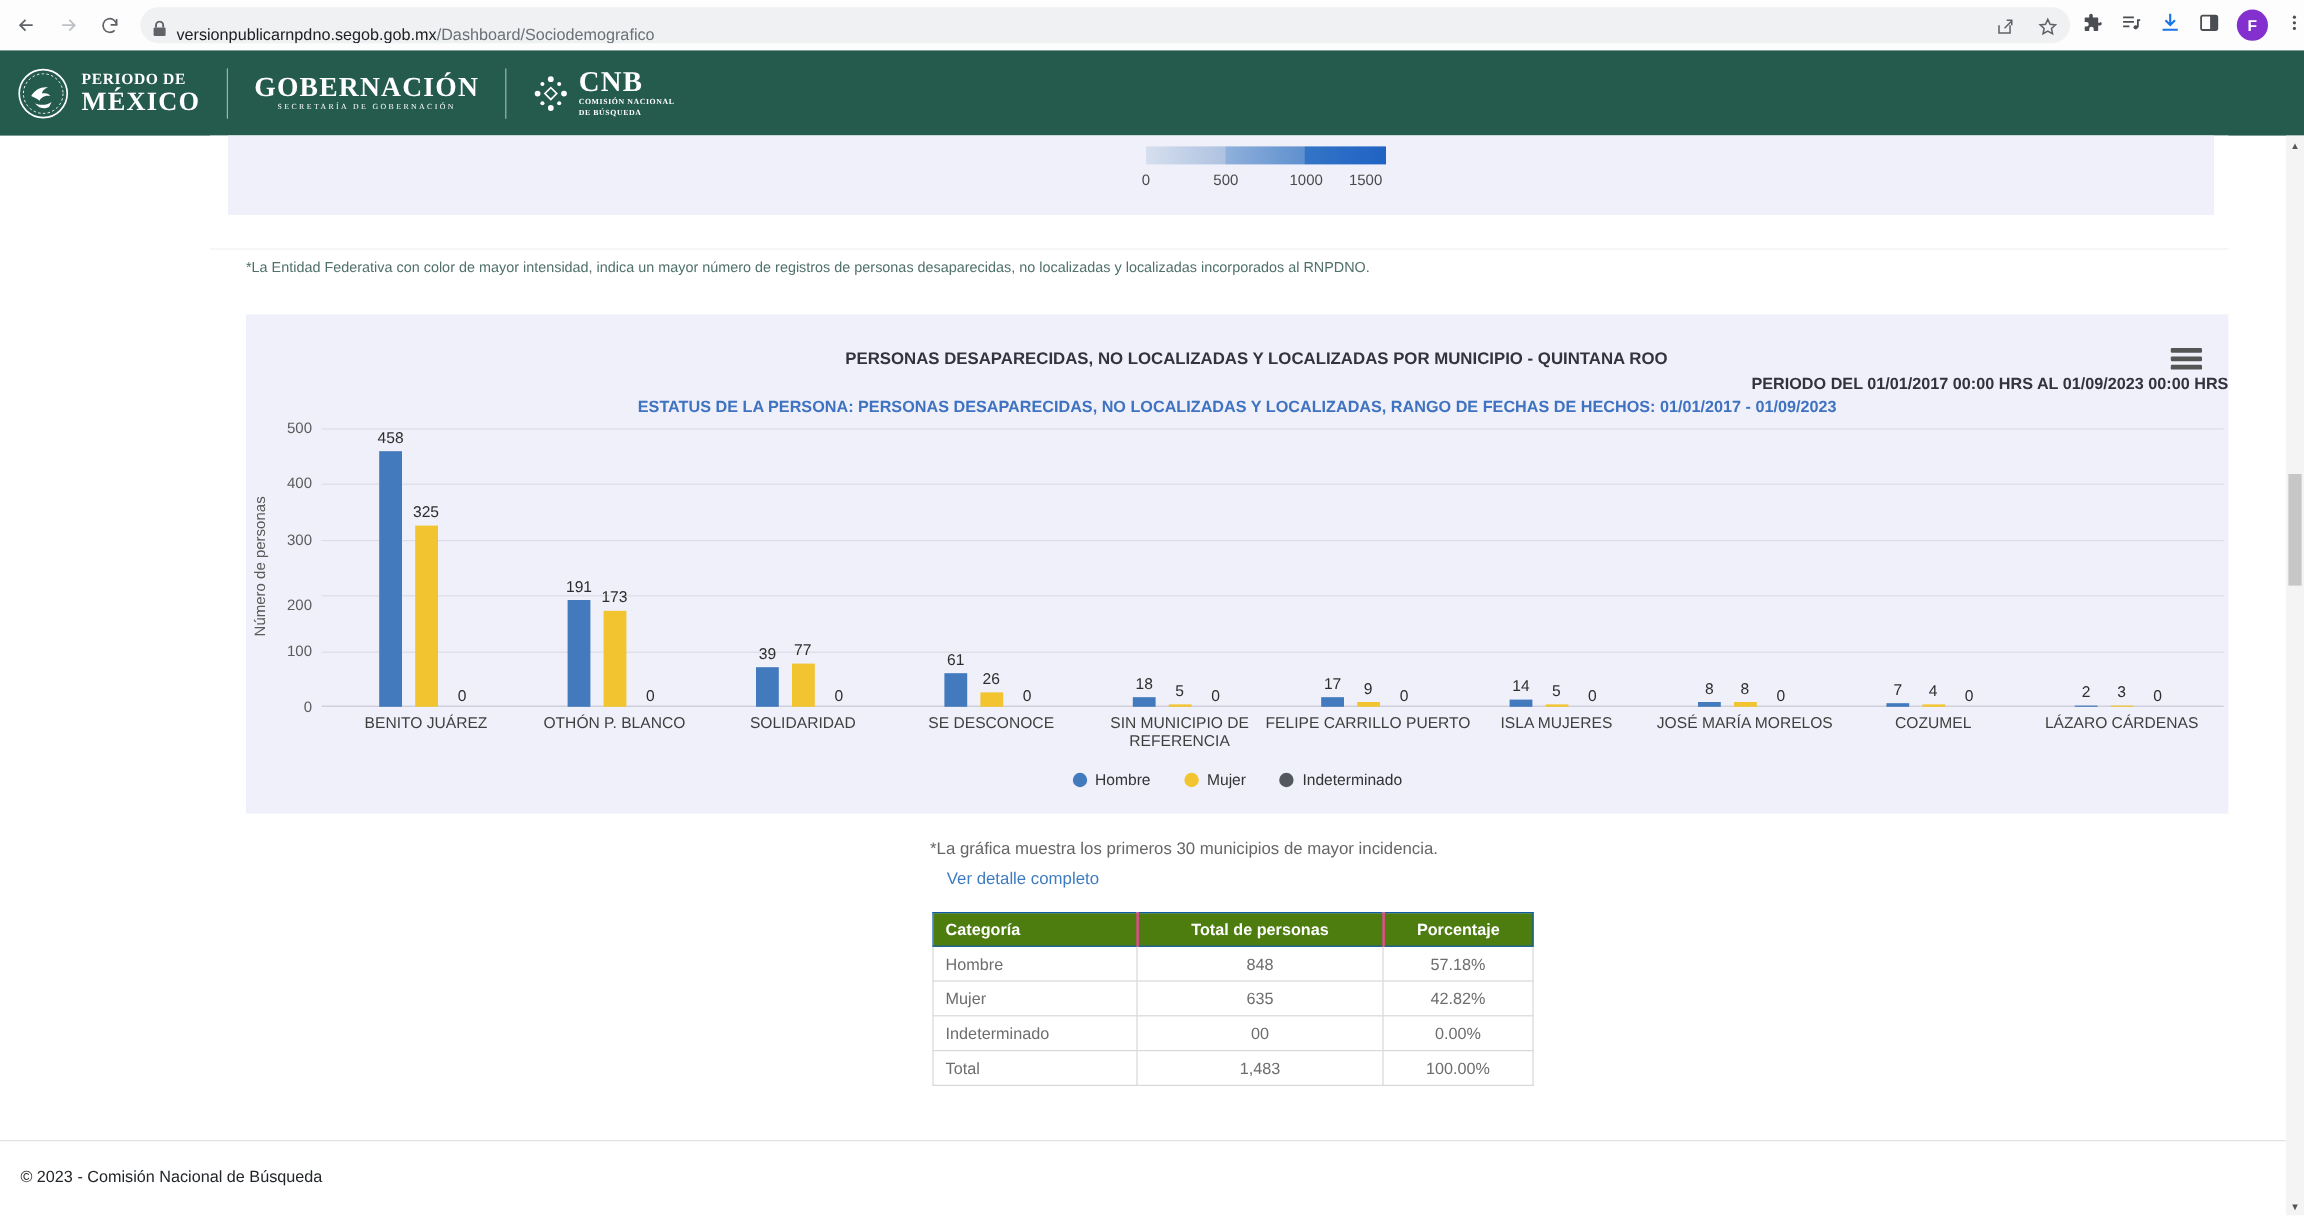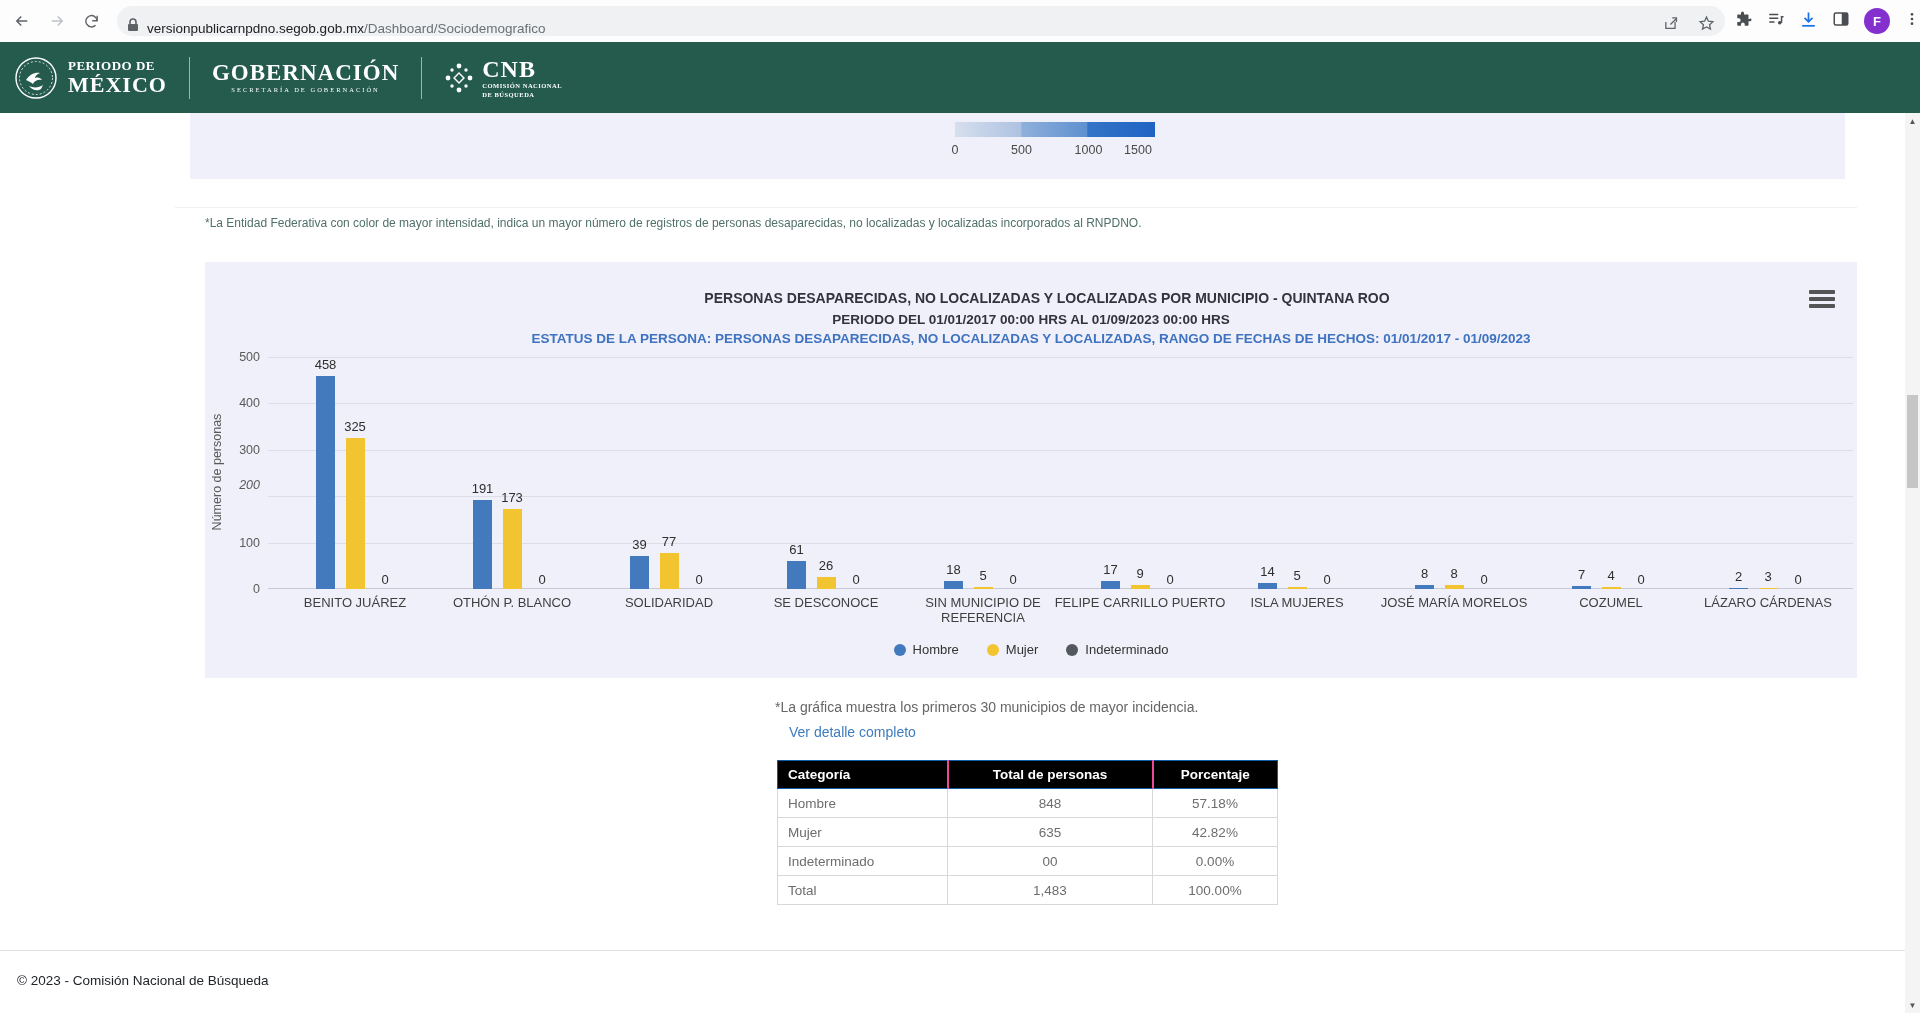--- a/index.html
+++ b/index.html
@@ -51,21 +51,21 @@
   .grad-ticks span { position:absolute; transform:translateX(-50%); font-size:12.5px; color:#4a4a4a; }
 
   .note-map { position:absolute; left:205px; top:216px; width:1400px;
     font-size:12px; color:#50706a; }
 
   
   .chart-panel { position:absolute; left:205px; top:262px; width:1652px; height:416px;
     background:#eff0f9; }
   .chart-title  { position:absolute; left:16px; top:28px;  width:100%; text-align:center;
     font-size:14px; font-weight:bold; color:#333340; }
-  .chart-subtitle { position:absolute; left:0; top:50px; width:100%; text-align:center;
+  .chart-subtitle { position:absolute; left:0; top:50px; width:100%; text-align:right;
     font-size:13.5px; font-weight:bold; color:#333340; }
   .chart-subtitle2 { position:absolute; left:0; top:69px; width:100%; text-align:center;
     font-size:13.5px; font-weight:bold; color:#3f72c0; }
   .burger { position:absolute; right:22px; top:26px; width:26px; height:22px;
     display:flex; flex-direction:column; justify-content:space-between; padding:2px 0; cursor:pointer; }
   .burger span { display:block; height:4px; background:#555; border-radius:1px; }
   .y-axis-title { position:absolute; left:-78px; top:203px; width:180px; text-align:center;
     transform:rotate(-90deg); font-size:12.5px; color:#5a5a5a; }
   .plot { position:absolute; left:63px; top:95px; width:1585px; height:232px; }
   .gridline { position:absolute; left:0; width:100%; height:1px; background:#dcdde8; }
@@ -80,21 +80,21 @@
     justify-content:center; gap:28px; }
   .legend-item { display:flex; align-items:center; gap:7px; cursor:pointer; }
   .legend-dot { width:12px; height:12px; border-radius:50%; }
   .legend-label { font-size:13px; color:#333; }
 
   
   .note-chart { position:absolute; left:775px; top:699px; font-size:14px; color:#666; }
   .detail-link { position:absolute; left:789px; top:724px; font-size:14px; color:#3e7cbf;
     text-decoration:none; cursor:pointer; }
   .summary-table { position:absolute; left:777px; top:760px; border-collapse:collapse; }
-  .summary-table th { background:#000000; color:#fff; font-size:13.5px; font-weight:bold;
+  .summary-table th { background:#4d7c0f; color:#fff; font-size:13.5px; font-weight:bold;
     height:28px; border:1px solid #0d5ca8; }
   .summary-table th + th { border-left:2px solid #ec4899; }
   .summary-table th:first-child { text-align:left; padding-left:10px; }
   .summary-table td { height:29px; font-size:13.5px; color:#6d6d6d;
     border:1px solid #d8d8d8; text-align:center; }
   .summary-table td:first-child { text-align:left; padding-left:10px; }
   .col-cat { width:170px; } .col-tot { width:205px; } .col-pct { width:125px; }
 
   
   .page-footer { position:absolute; left:0; top:950px; width:1920px; height:63px;
@@ -250,21 +250,21 @@
         <span></span>
         <span></span>
       </div>
     <div class="y-axis-title">Número de personas</div>
     <div class="plot">
         <div class="axis-line"></div>
         <div class="ytick" style="top: 232px;">0</div>
         <div class="gridline" style="top: 185.6px;"></div>
         <div class="ytick" style="top: 185.6px;">100</div>
         <div class="gridline" style="top: 139.2px;"></div>
-        <div class="ytick" style="top: 128px; font-style: italic;">200</div>
+        <div class="ytick" style="top: 147px;">200</div>
         <div class="gridline" style="top: 92.8px;"></div>
         <div class="ytick" style="top: 92.8px;">300</div>
         <div class="gridline" style="top: 46.4px;"></div>
         <div class="ytick" style="top: 46.4px;">400</div>
         <div class="gridline" style="top: 0px;"></div>
         <div class="ytick" style="top: 0px;">500</div>
         <div class="bar" style="left: 48px; height: 213px; background: rgb(67, 121, 189);"></div>
         <div class="dlabel" style="left: 57.5px; bottom: 217px;">458</div>
         <div class="bar" style="left: 77.5px; height: 151px; background: rgb(242, 196, 48);"></div>
         <div class="dlabel" style="left: 87px; bottom: 155px;">325</div>

